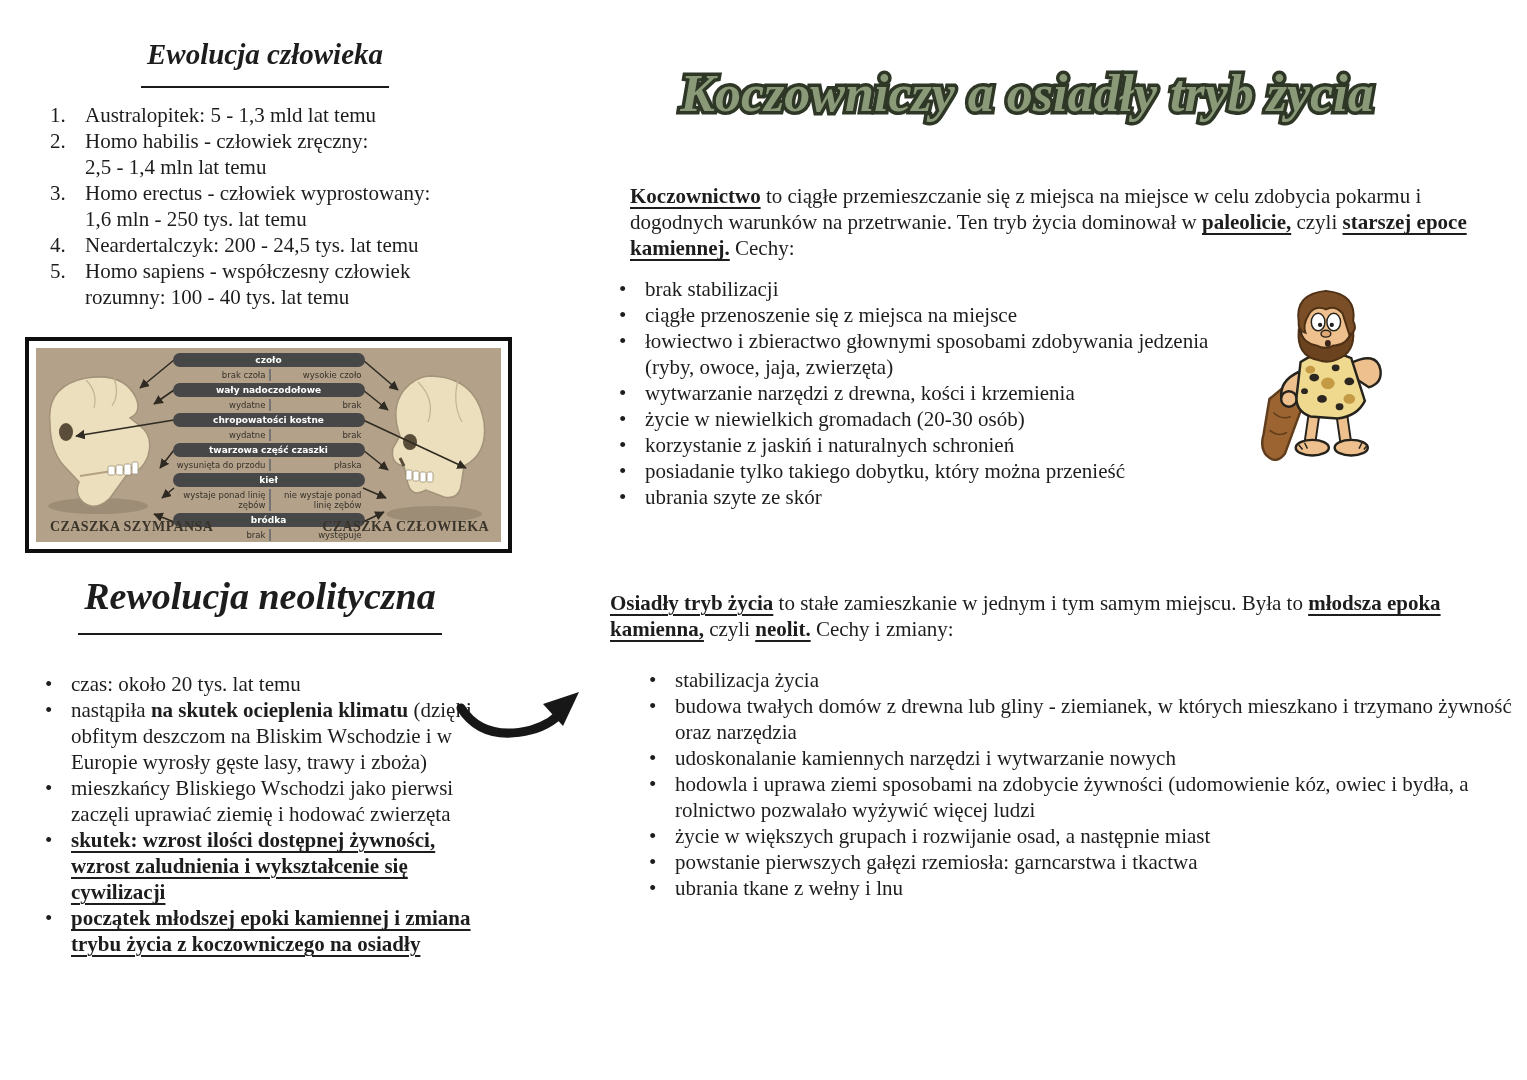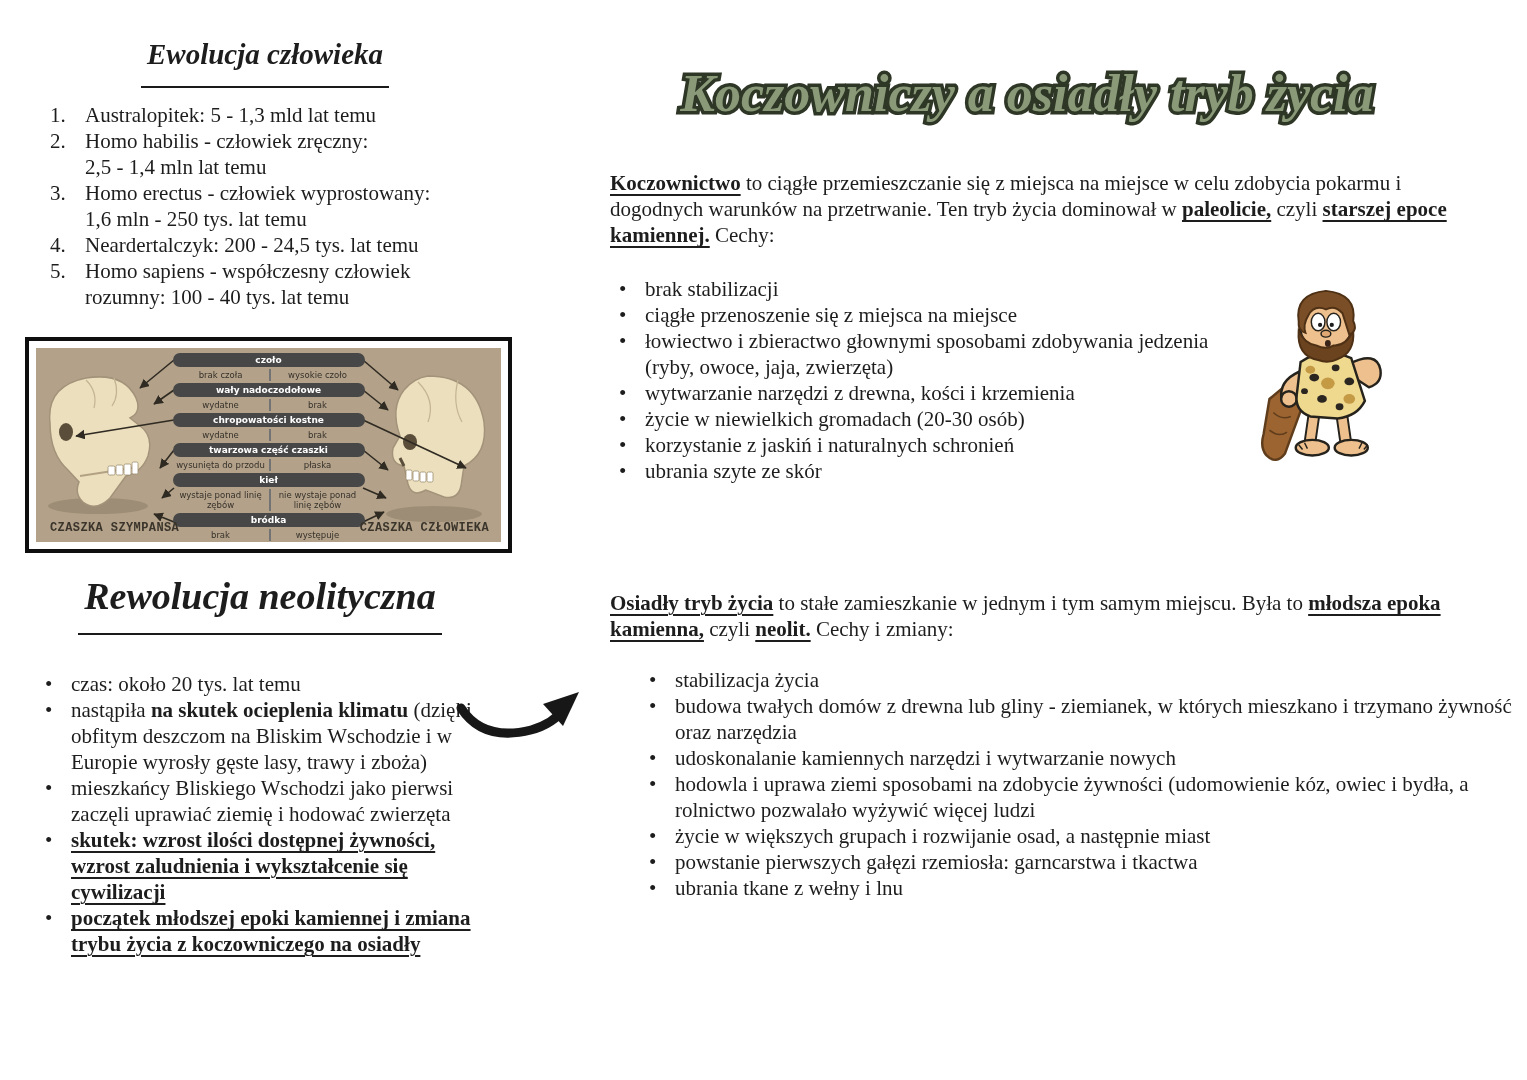--- a/index.html
+++ b/index.html
@@ -32,21 +32,21 @@
   .main-title .layer { position:absolute; left:0; top:0; width:100%; }
   .main-title .stroke { -webkit-text-stroke:7px #2e3626; color:#2e3626; }
   .main-title .fill { color:#8a9a78; }
 
   
   .bodytxt { font-size:21px; line-height:26px; }
   .b { font-weight:bold; }
   .u { text-decoration:underline; text-decoration-thickness:2px; text-underline-offset:4px; }
 
   .para { left:610px; width:862px; }
-  .para-nomadic { top:170px; }
+  .para-nomadic { top:183px;margin-left:20px; }
   .para-settled { top:590px; }
 
   ol.evo { left:42px; top:102px; width:462px; list-style:none; counter-reset:n; }
   ol.evo li { position:relative; padding-left:43px; counter-increment:n; white-space:pre-wrap; }
   ol.evo li::before { content:counter(n) "."; position:absolute; left:8px; }
 
   ul.blt { list-style:none; }
   ul.blt li { position:relative; padding-left:35px; }
   ul.blt li::before { content:"\2022"; position:absolute; left:9px; font-size:21px; }
 
@@ -64,25 +64,25 @@
   .skull-col {
     position:absolute; left:50%; top:5px; transform:translateX(-50%);
     width:192px; display:flex; flex-direction:column; gap:2px;
   }
   .s-pill {
     background:#474747; color:#ffffff; border-radius:9px;
     font-family:"DejaVu Sans", sans-serif; font-weight:bold; font-size:9px;
     text-align:center; padding:2px 6px; line-height:10px;
   }
   .s-vals { display:flex; font-family:"DejaVu Sans", sans-serif; font-size:8.5px; line-height:10px; color:#35302a; }
-  .s-vals span { width:50%; text-align:center; padding:1px 3px; }
+  .s-vals span { width:50%; text-align:right; padding:1px 3px; }
   .s-vals span + span { border-left:2px solid #737373; }
   .cap {
     position:absolute; bottom:7px;
-    font-family:Liberation Mono, monospace; font-weight:bold; font-size:12px;
+    font-family:Liberation Serif, serif; font-weight:bold; font-size:14px;
     color:#3a342b; letter-spacing:.4px;
   }
   .cap-left { left:14px; }
   .cap-right { right:12px; }
 
   .caveman { left:1238px; top:286px; width:170px; height:185px; }
   .hand-arrow { left:455px; top:680px; width:150px; height:78px; }
 </style>
 </head>
 <body>
@@ -215,20 +215,21 @@
 
 <p class="abs para para-nomadic bodytxt"><span class="b u">Koczownictwo</span><span> to ciągłe przemieszczanie się z miejsca na miejsce w celu zdobycia pokarmu i dogodnych warunków na przetrwanie. Ten tryb życia dominował w </span><span class="b u">paleolicie,</span><span> czyli </span><span class="b u">starszej epoce kamiennej.</span><span> Cechy:</span></p>
 
 <ul class="abs blt bodytxt nomadic-list">
     <li><span>brak stabilizacji</span></li>
     <li><span>ciągłe przenoszenie się z miejsca na miejsce</span></li>
     <li><span>łowiectwo i zbieractwo głownymi sposobami zdobywania jedzenia (ryby, owoce, jaja, zwierzęta)</span></li>
     <li><span>wytwarzanie narzędzi z drewna, kości i krzemienia</span></li>
     <li><span>życie w niewielkich gromadach (20-30 osób)</span></li>
     <li><span>korzystanie z jaskiń i naturalnych schronień</span></li>
+    <li><span>posiadanie tylko takiego dobytku, który można przenieść</span></li>
     <li><span>ubrania szyte ze skór</span></li>
   </ul>
 
 <svg class="abs caveman" viewBox="0 0 170 190">
 
   <path d="M30,116 L54,96 L68,112 L46,172 Q37,184 27,174 Q20,166 24,152 Z" fill="#9c6430" stroke="#5f3d1c" stroke-width="2.5"></path>
   <path d="M34,130 Q42,138 52,134 M30,148 Q40,156 48,150" fill="none" stroke="#5f3d1c" stroke-width="1.5"></path>
 
   <path d="M76,130 L72,158 M104,130 L108,158" stroke="#26221c" stroke-width="13" stroke-linecap="round"></path>
   <path d="M76,130 L72,158 M104,130 L108,158" stroke="#eec08e" stroke-width="9" stroke-linecap="round"></path>

